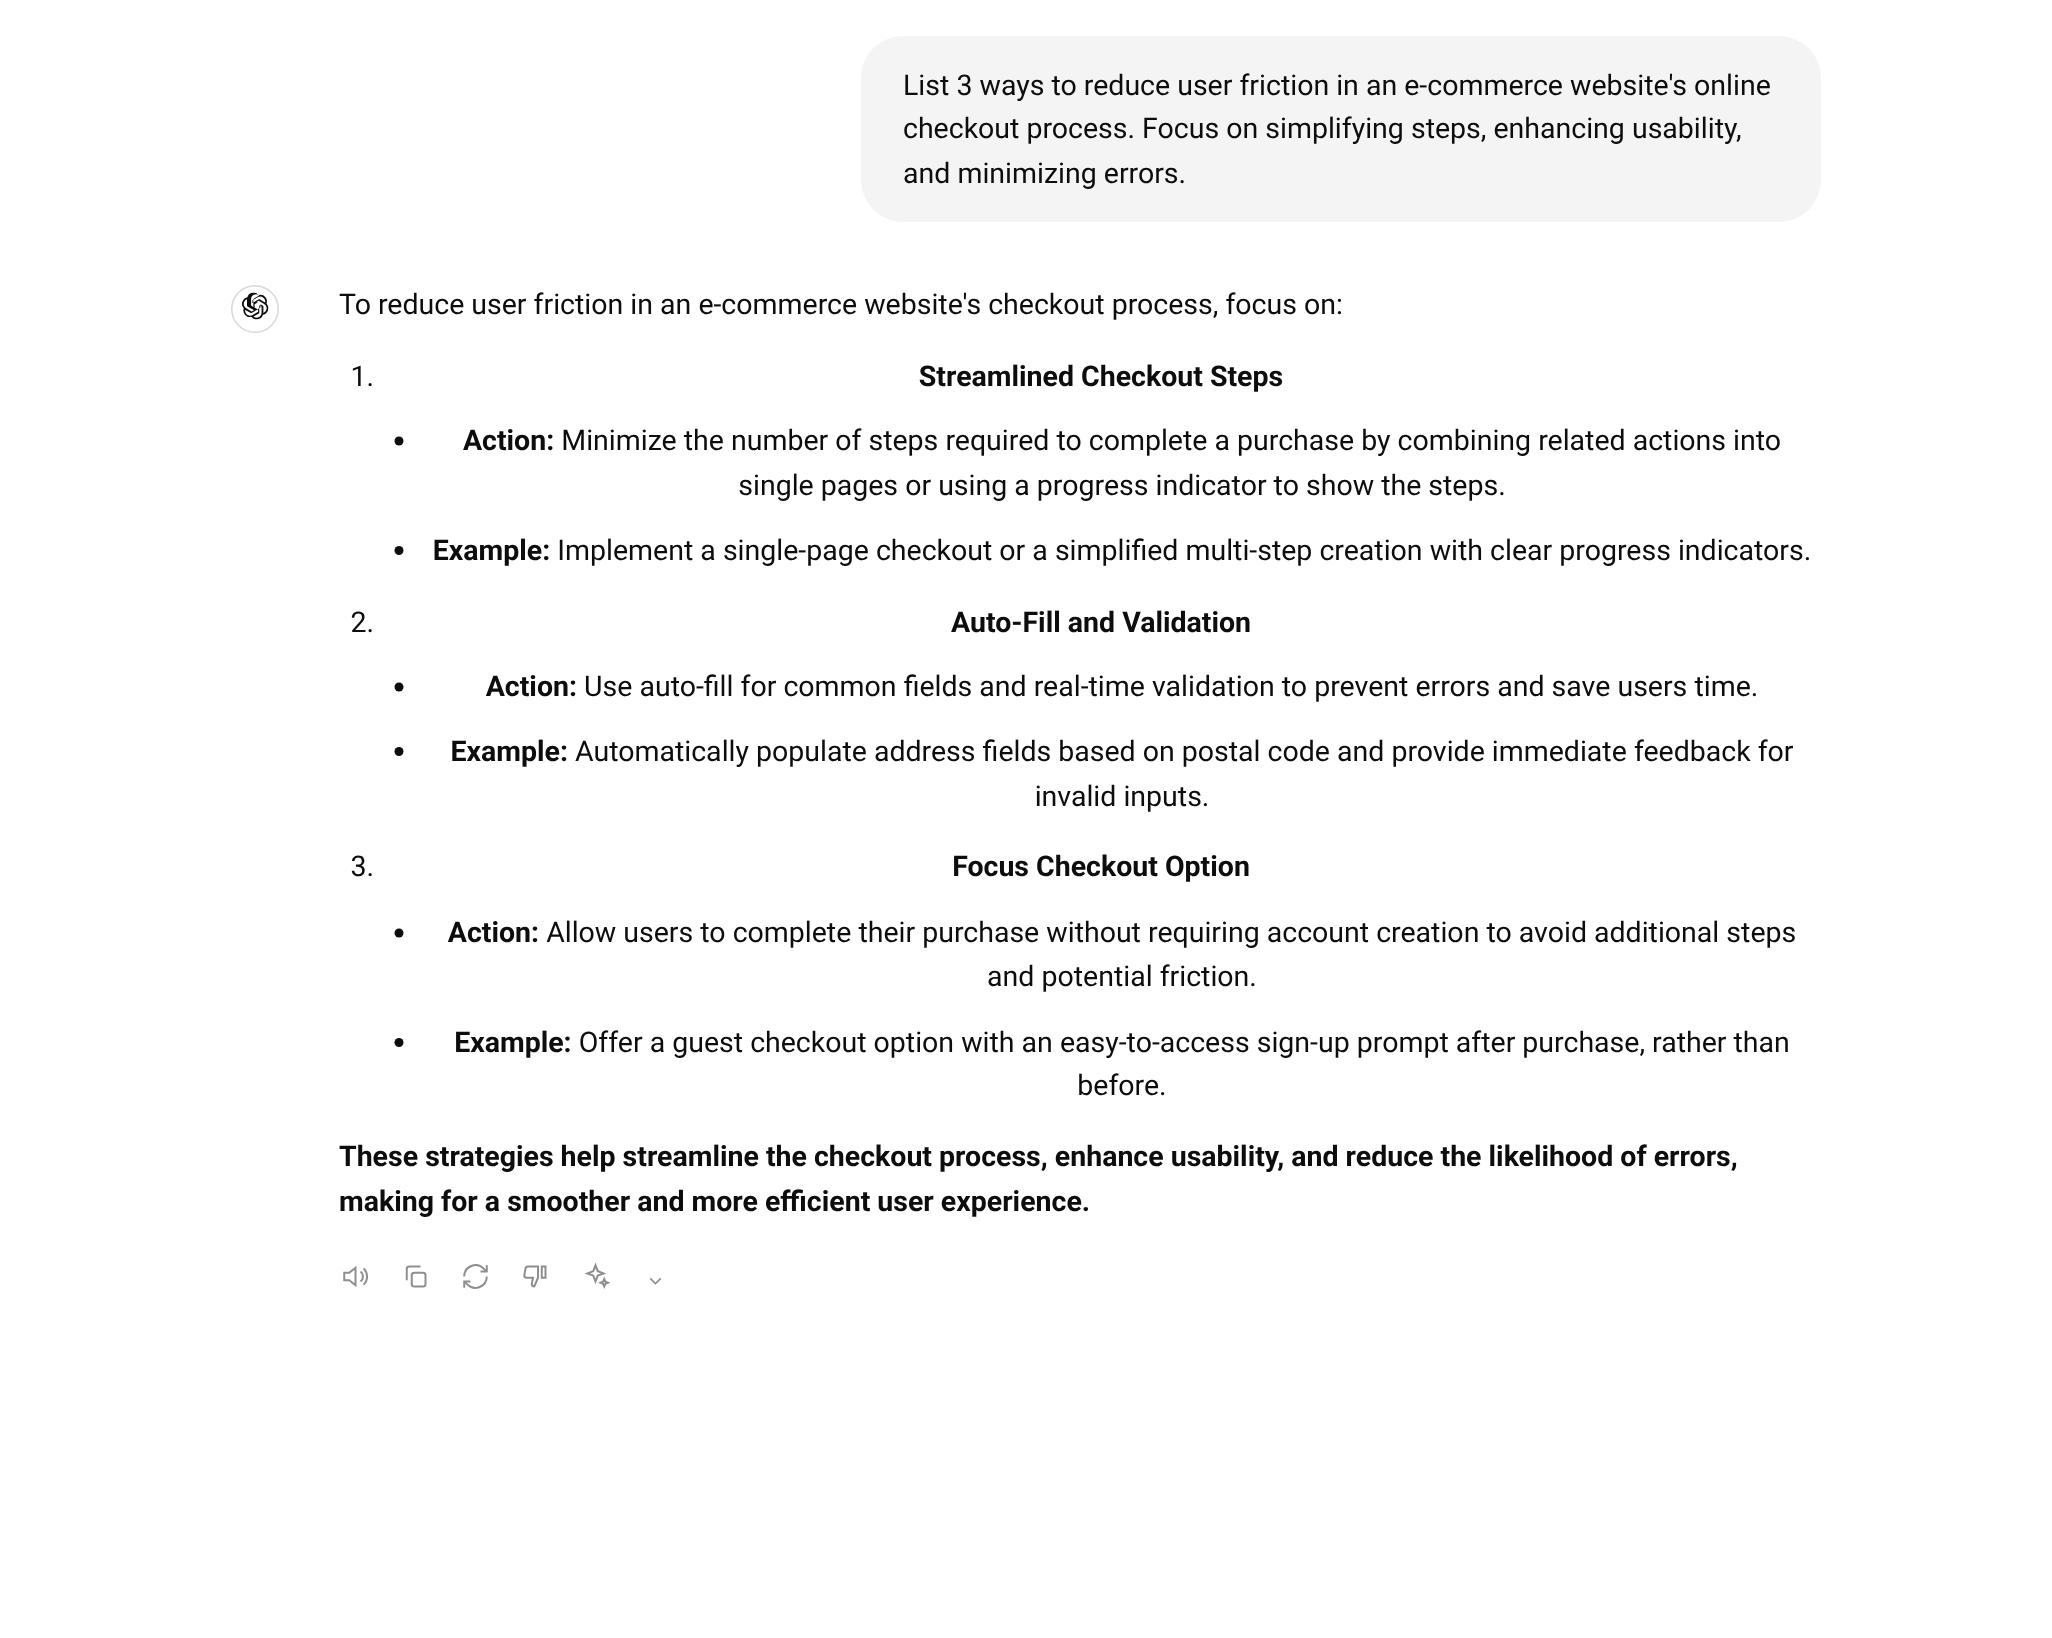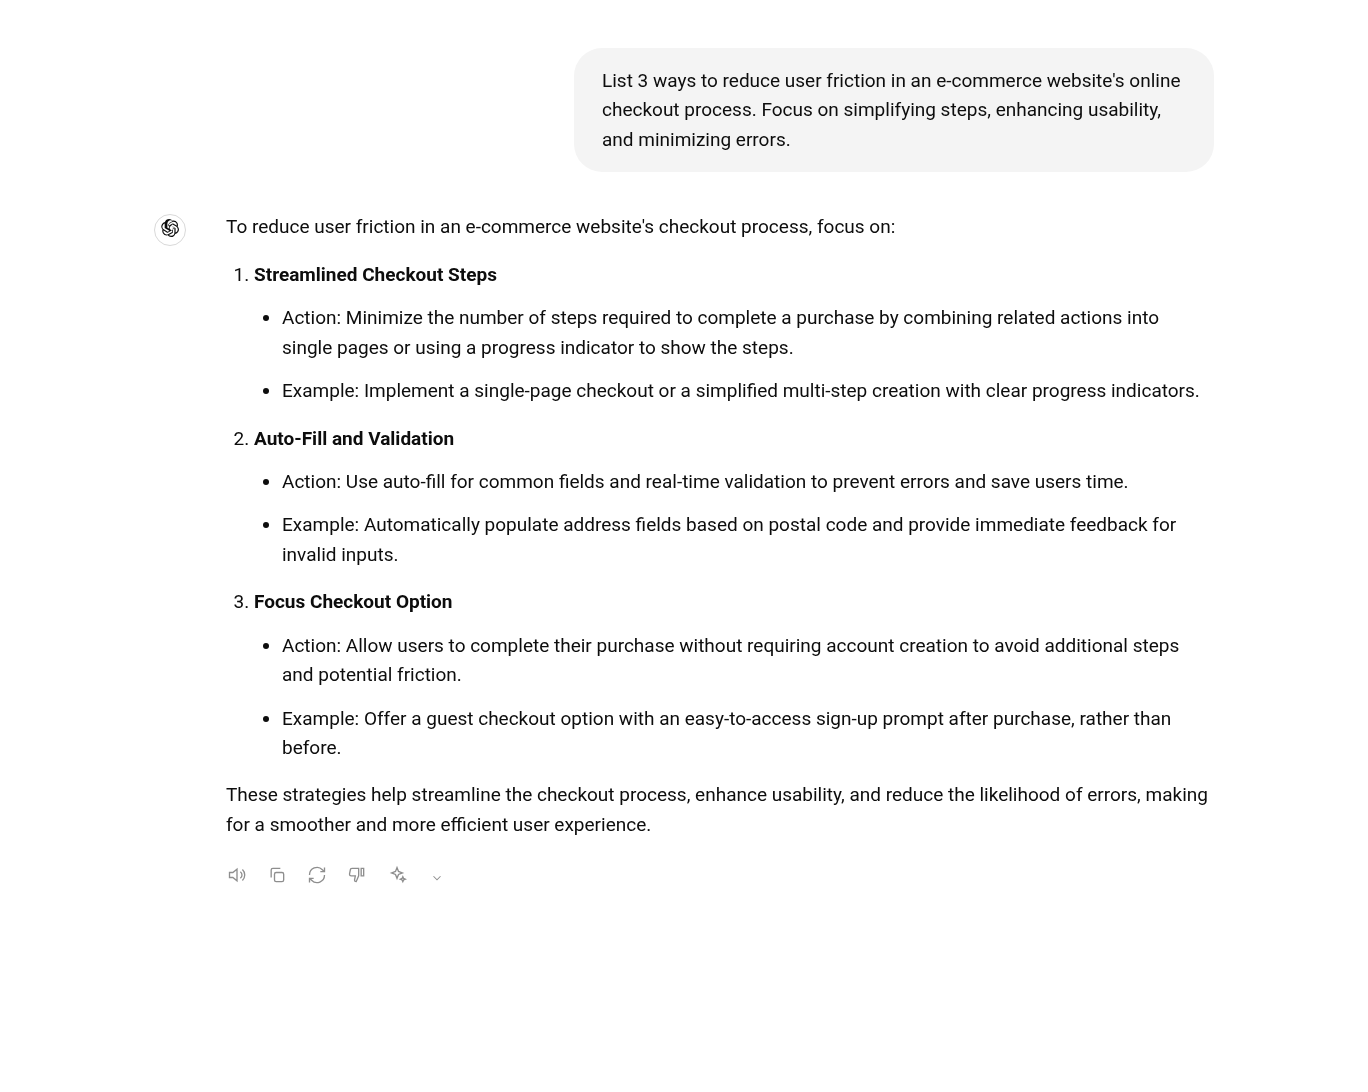--- a/index.html
+++ b/index.html
@@ -9,21 +9,21 @@
     background: #ffffff;
     font-family: -apple-system, BlinkMacSystemFont, "Segoe UI", Roboto, Helvetica, Arial, sans-serif;
     color: #0d0d0d;
     font-size: 19px;
     line-height: 1.55;
     overflow: hidden;
   }
   .container {
     width: 1060px;
     margin: 0 auto;
-    padding-top: 48px;
+    padding-top: 24px;
     position: relative;
   }
   .user-bubble {
     background: #f4f4f4;
     border-radius: 28px;
     padding: 18px 28px;
     width: 640px;
     margin-left: auto;
     margin-bottom: 40px;
     color: #0d0d0d;
@@ -46,35 +46,36 @@
   }
   .avatar svg { width: 18px; height: 18px; }
   .assistant-body { flex: 1; }
   .intro { margin-bottom: 18px; }
   ol.main-list {
     list-style: decimal;
     padding-left: 28px;
   }
   ol.main-list > li {
     margin-bottom: 18px;
+    text-align: center;
   }
   ol.main-list > li > .item-title {
     font-weight: 700;
     margin-bottom: 14px;
     display: block;
   }
   ul.sub-list {
     list-style: disc;
     padding-left: 28px;
   }
   ul.sub-list li {
     margin-bottom: 14px;
   }
-  .label-strong { font-weight: 400; }
-  .outro { margin-top: 10px; margin-bottom: 28px; }
+  .label-strong { font-weight: 700; }
+  .outro { margin-top: 10px; margin-bottom: 28px; font-weight: bold; }
   .actions {
     display: flex;
     gap: 18px;
     align-items: center;
     color: #8e8e8e;
   }
   .action-btn {
     width: 22px;
     height: 22px;
     display: flex;

